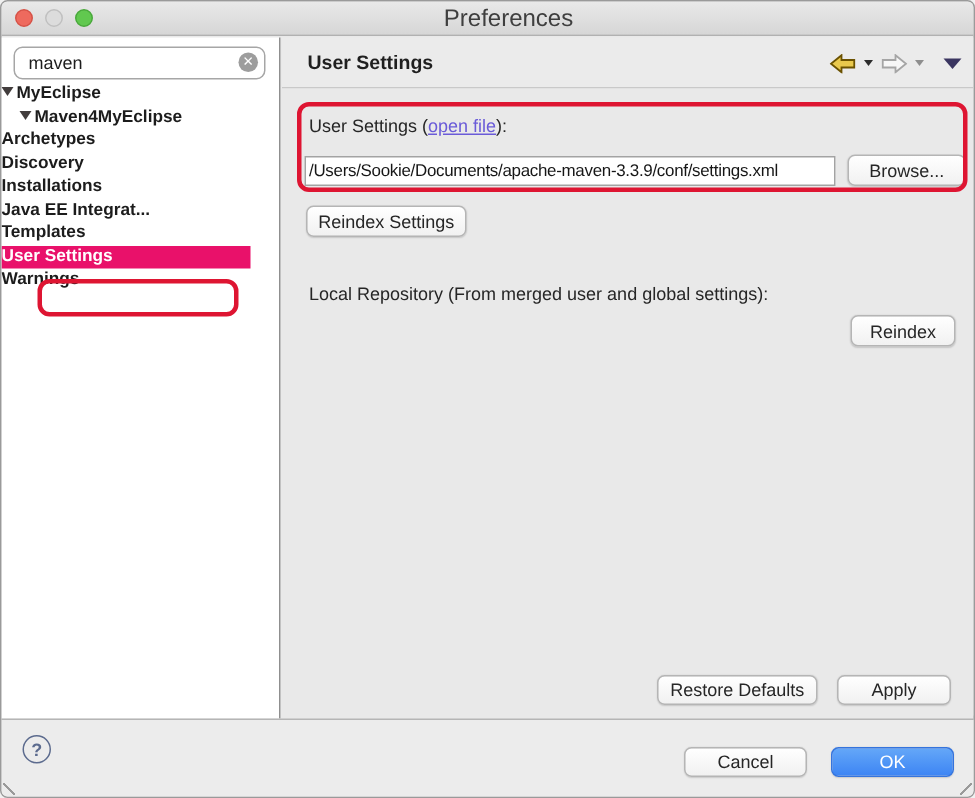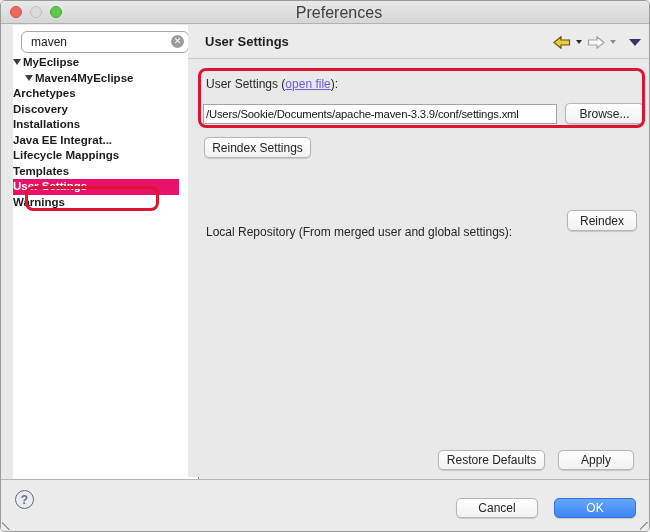--- a/index.html
+++ b/index.html
@@ -21,21 +21,21 @@
     font-size:16px; color:#3f3f3f;padding-left:28px;
   }
   .light { position:absolute; top:5px; width:12px; height:12px; border-radius:50%; }
   .light.close { left:9px;  background:#ee6a5e; border:1px solid #d65348; }
   .light.min   { left:29px; background:#dcdcdc; border:1px solid #c0c0c0; }
   .light.zoom  { left:49px; background:#61c84f; border:1px solid #4aa93c; }
 
   
   .sidebar {
     position:absolute; left:0; top:24px; width:186px; height:454px;
-    background:#ffffff; border-right:1px solid #8f8f8f;margin-left:12px;
+    background:#ffffff; border-right:1px solid #8f8f8f;
   }
   .searchwrap { position:absolute; left:8px; top:6px; width:168px; height:22px; }
   .searchwrap input {
     width:100%; height:100%; border:1px solid #a6a6a6; border-radius:6px;
     font-family:"Liberation Sans", sans-serif; font-size:12px; color:#1d1d1d;
     padding:0 22px 0 9px; background:#fff; outline:none;
   }
   .clearbtn {
     position:absolute; right:5px; top:4px; width:13px; height:13px; border-radius:50%;
     background:#9d9d9d; color:#fff; font-size:9px; line-height:13px; text-align:center;
@@ -121,21 +121,20 @@
       <input type="text" value="maven" style="">
       <div class="clearbtn">✕</div>
     </div>
     <div class="tree">
       <div class="trow lvl0"><span class="tri"></span><span>MyEclipse</span></div>
       <div class="trow lvl1"><span class="tri"></span><span>Maven4MyEclipse</span></div>
       <div class="trow lvl2"><span>Archetypes</span></div>
       <div class="trow lvl2"><span>Discovery</span></div>
       <div class="trow lvl2"><span>Installations</span></div>
       <div class="trow lvl2"><span>Java EE Integrat...</span></div>
-      <div class="trow lvl2"><span>Lifecycle Mappings</span></div>
       <div class="trow lvl2"><span>Templates</span></div>
       <div class="trow lvl2 sel"><span>User Settings</span></div>
       <div class="trow lvl2"><span>Warnings</span></div>
     </div>
   </div>
 
   <div class="panel-header">
     <div class="panel-title">User Settings</div>
     <div class="navicons">
       <svg width="18" height="13" viewBox="0 0 18 13">
@@ -151,21 +150,21 @@
   </div>
 
   <div class="content">
     <div class="lbl" style="left:18px; top:18px;">
       <span>User Settings (</span><a>open file</a><span>):</span>
     </div>
     <input class="pathfield" style="left: 15px; top: 45px; width: 354px;" type="text" value="/Users/Sookie/Documents/apache-maven-3.3.9/conf/settings.xml">
     <button class="btn" style="left:377px; top:44px; width:79px;">Browse...</button>
     <button class="btn" style="left:16px; top:78px; width:107px;">Reindex Settings</button>
 
-    <div class="lbl" style="left:18px; top:130px;margin-top:36px;">Local Repository (From merged user and global settings):</div>
+    <div class="lbl" style="left:18px; top:130px;">Local Repository (From merged user and global settings):</div>
     <button class="btn" style="left:379px; top:151px; width:70px;">Reindex</button>
 
     <button class="btn" style="left:250px; top:391px; width:107px; height:20px;">Restore Defaults</button>
     <button class="btn" style="left:370px; top:391px; width:76px; height:20px;">Apply</button>
   </div>
 
   <div class="anno anno-sidebar"></div>
   <div class="anno anno-panel"></div>
 
   <div class="hr-divider"></div>

